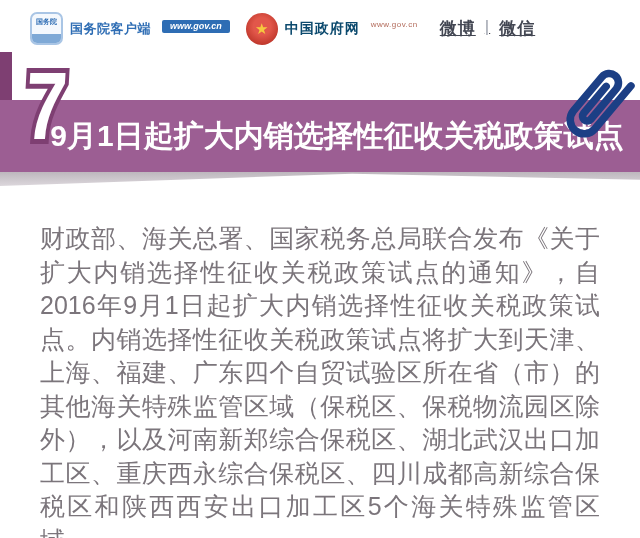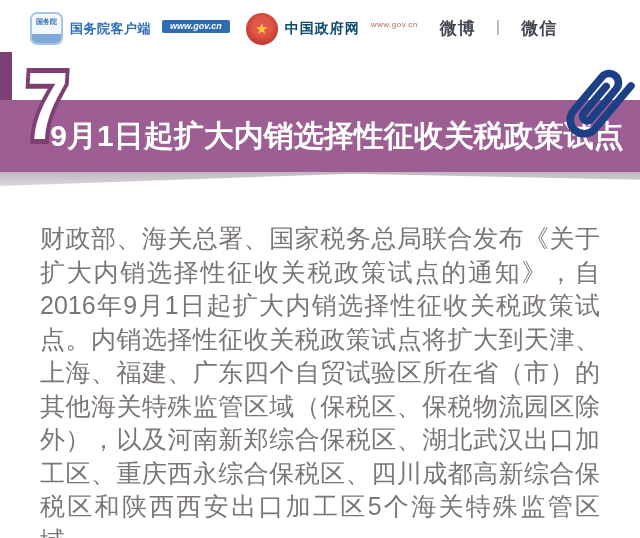--- a/index.html
+++ b/index.html
@@ -44,23 +44,24 @@
   }
   .emblem{
     width:32px; height:32px; border-radius:50%;
     background:radial-gradient(circle at 50% 42%, #e2574a 0 35%, #c23a2e 72%, #a82c22 100%);
     display:flex; align-items:center; justify-content:center;
     color:#f6c93f; font-size:15px; line-height:1;
   }
   .site-name{ font-size:14px; font-weight:bold; color:#0c4a6e; letter-spacing:1px; }
   .site-url{ font-size:8px; color:#b26a5a; letter-spacing:0.5px; }
   .social{
-    display:flex; align-items:flex-start; gap:20px;
+    display:flex; align-items:flex-start; gap:9px;
     font-size:17px; font-weight:bold; color:#434753; letter-spacing:1px;
     margin-left:6px;
+    text-decoration:underline;
   }
   .social .divider{ color:#9ba0ab; font-weight:normal; }
 
   
   .left-strip{
     position:absolute; left:0; top:52px;
     width:12px; height:120px;
     background:#7e3f72;
   }
   .band{

